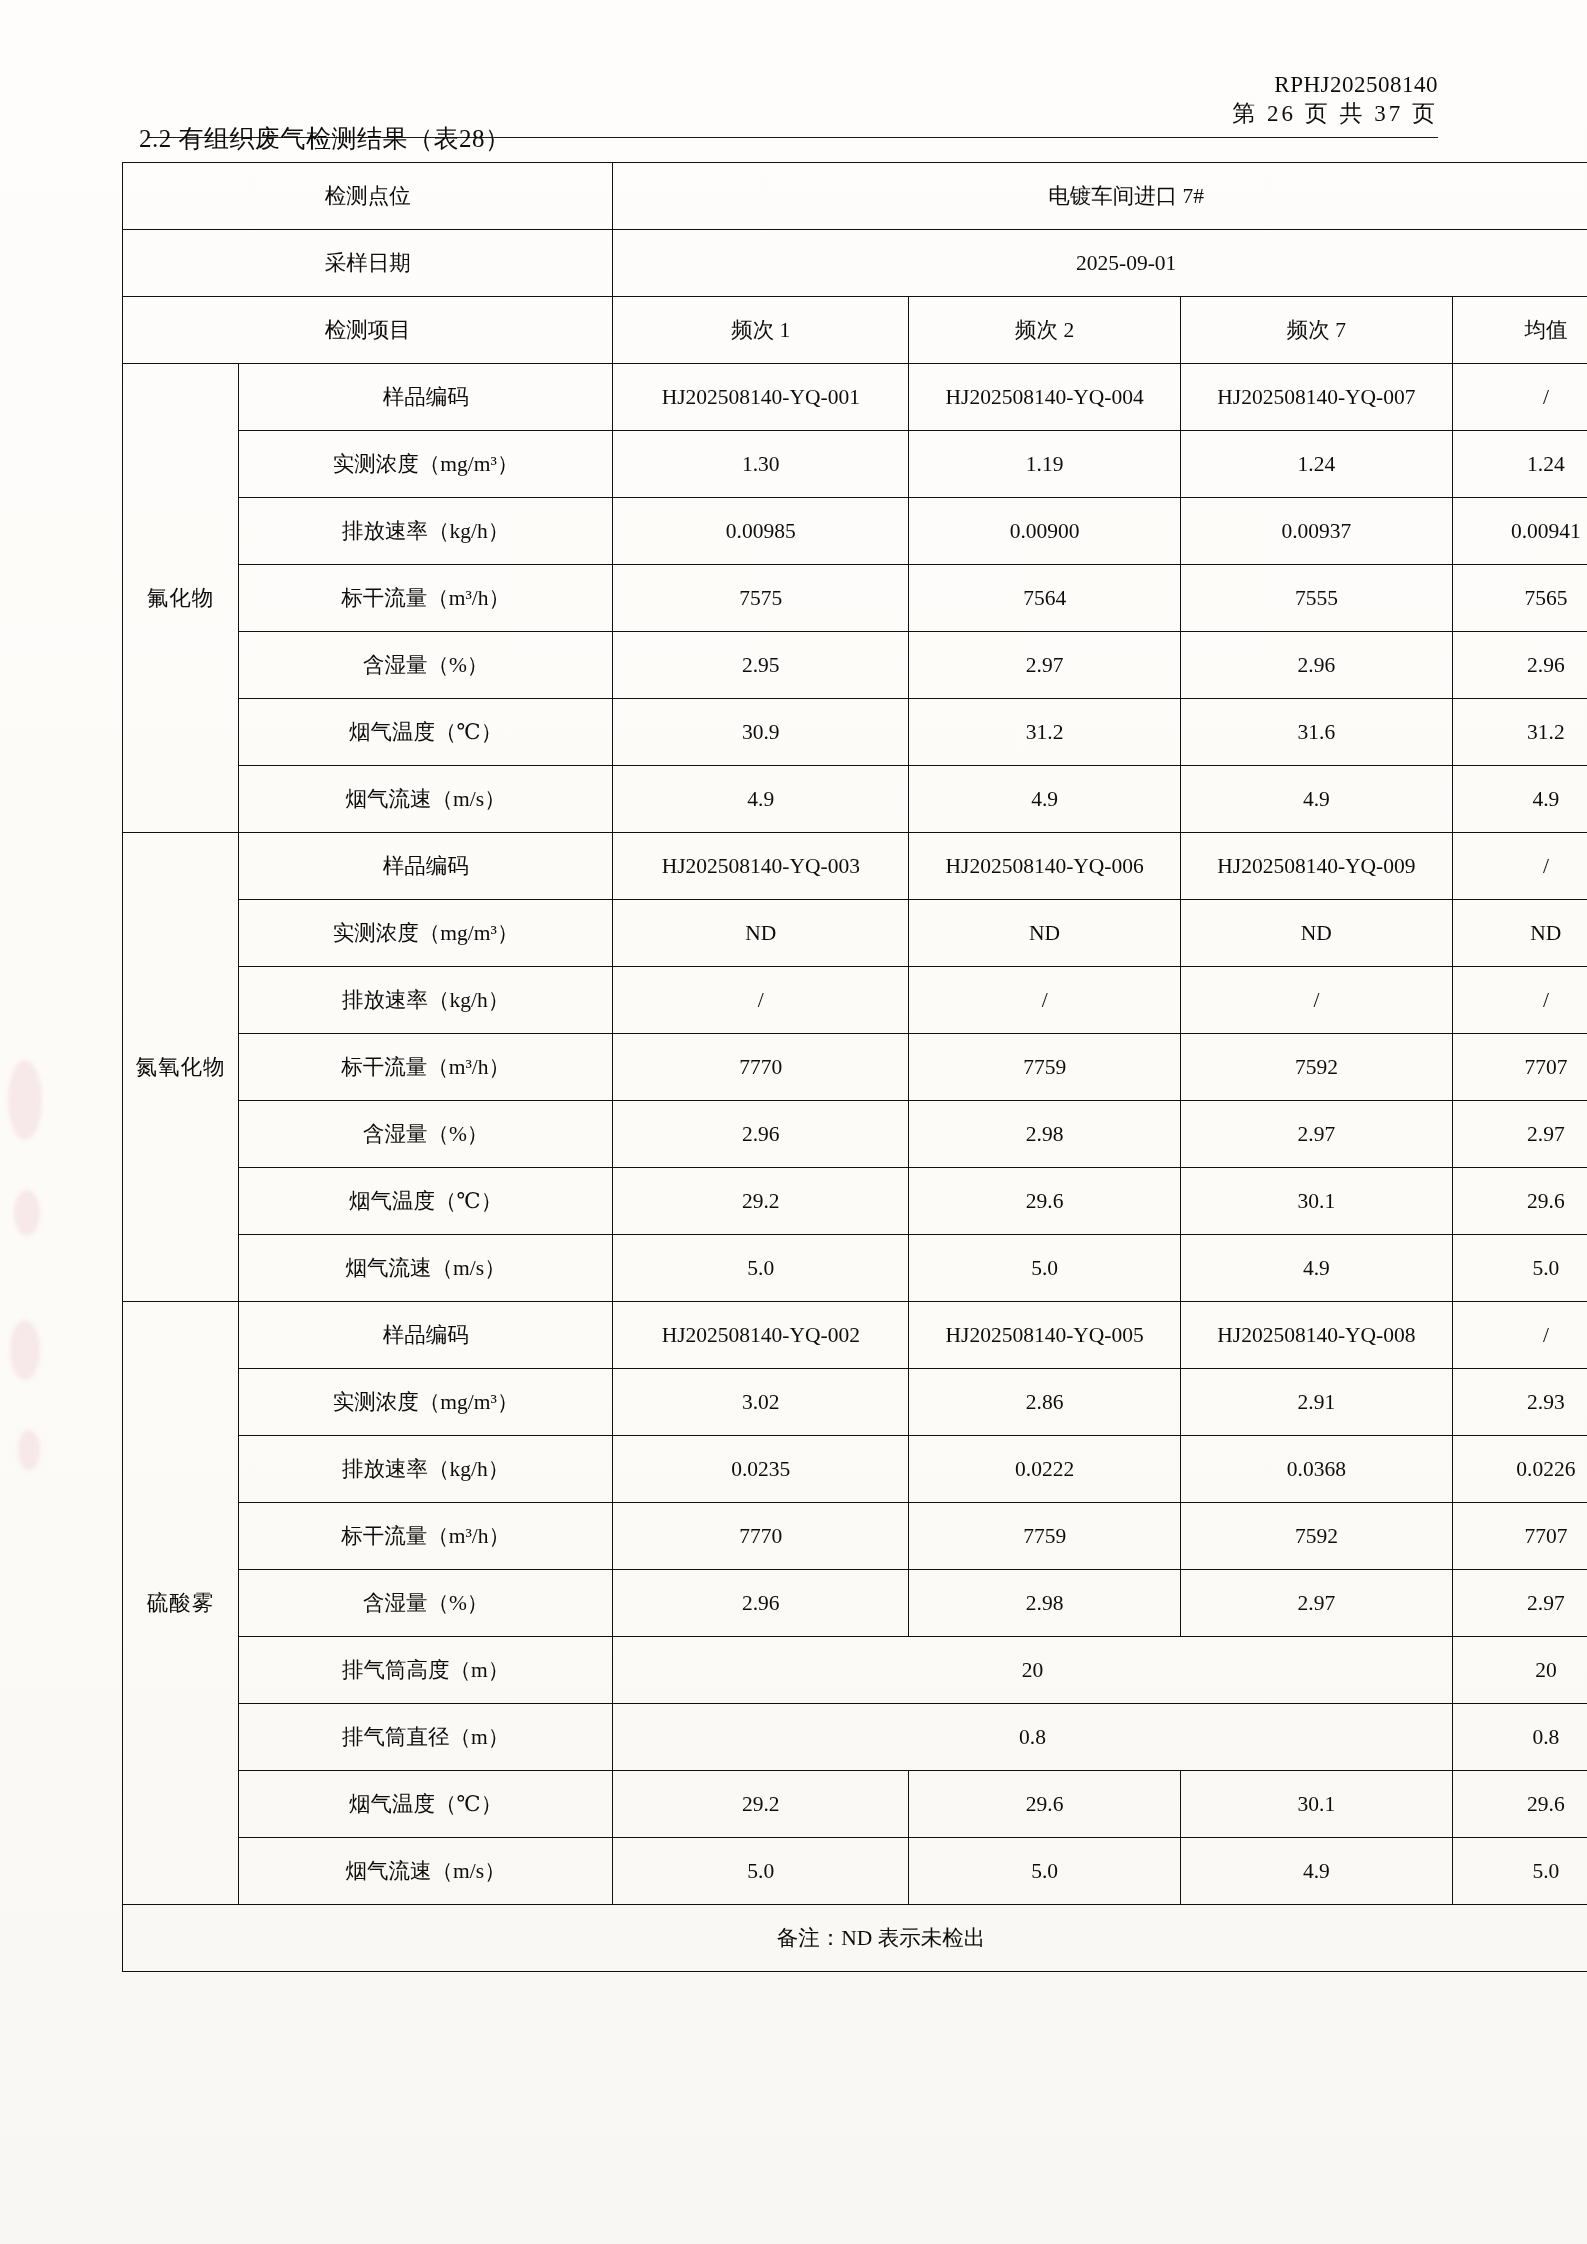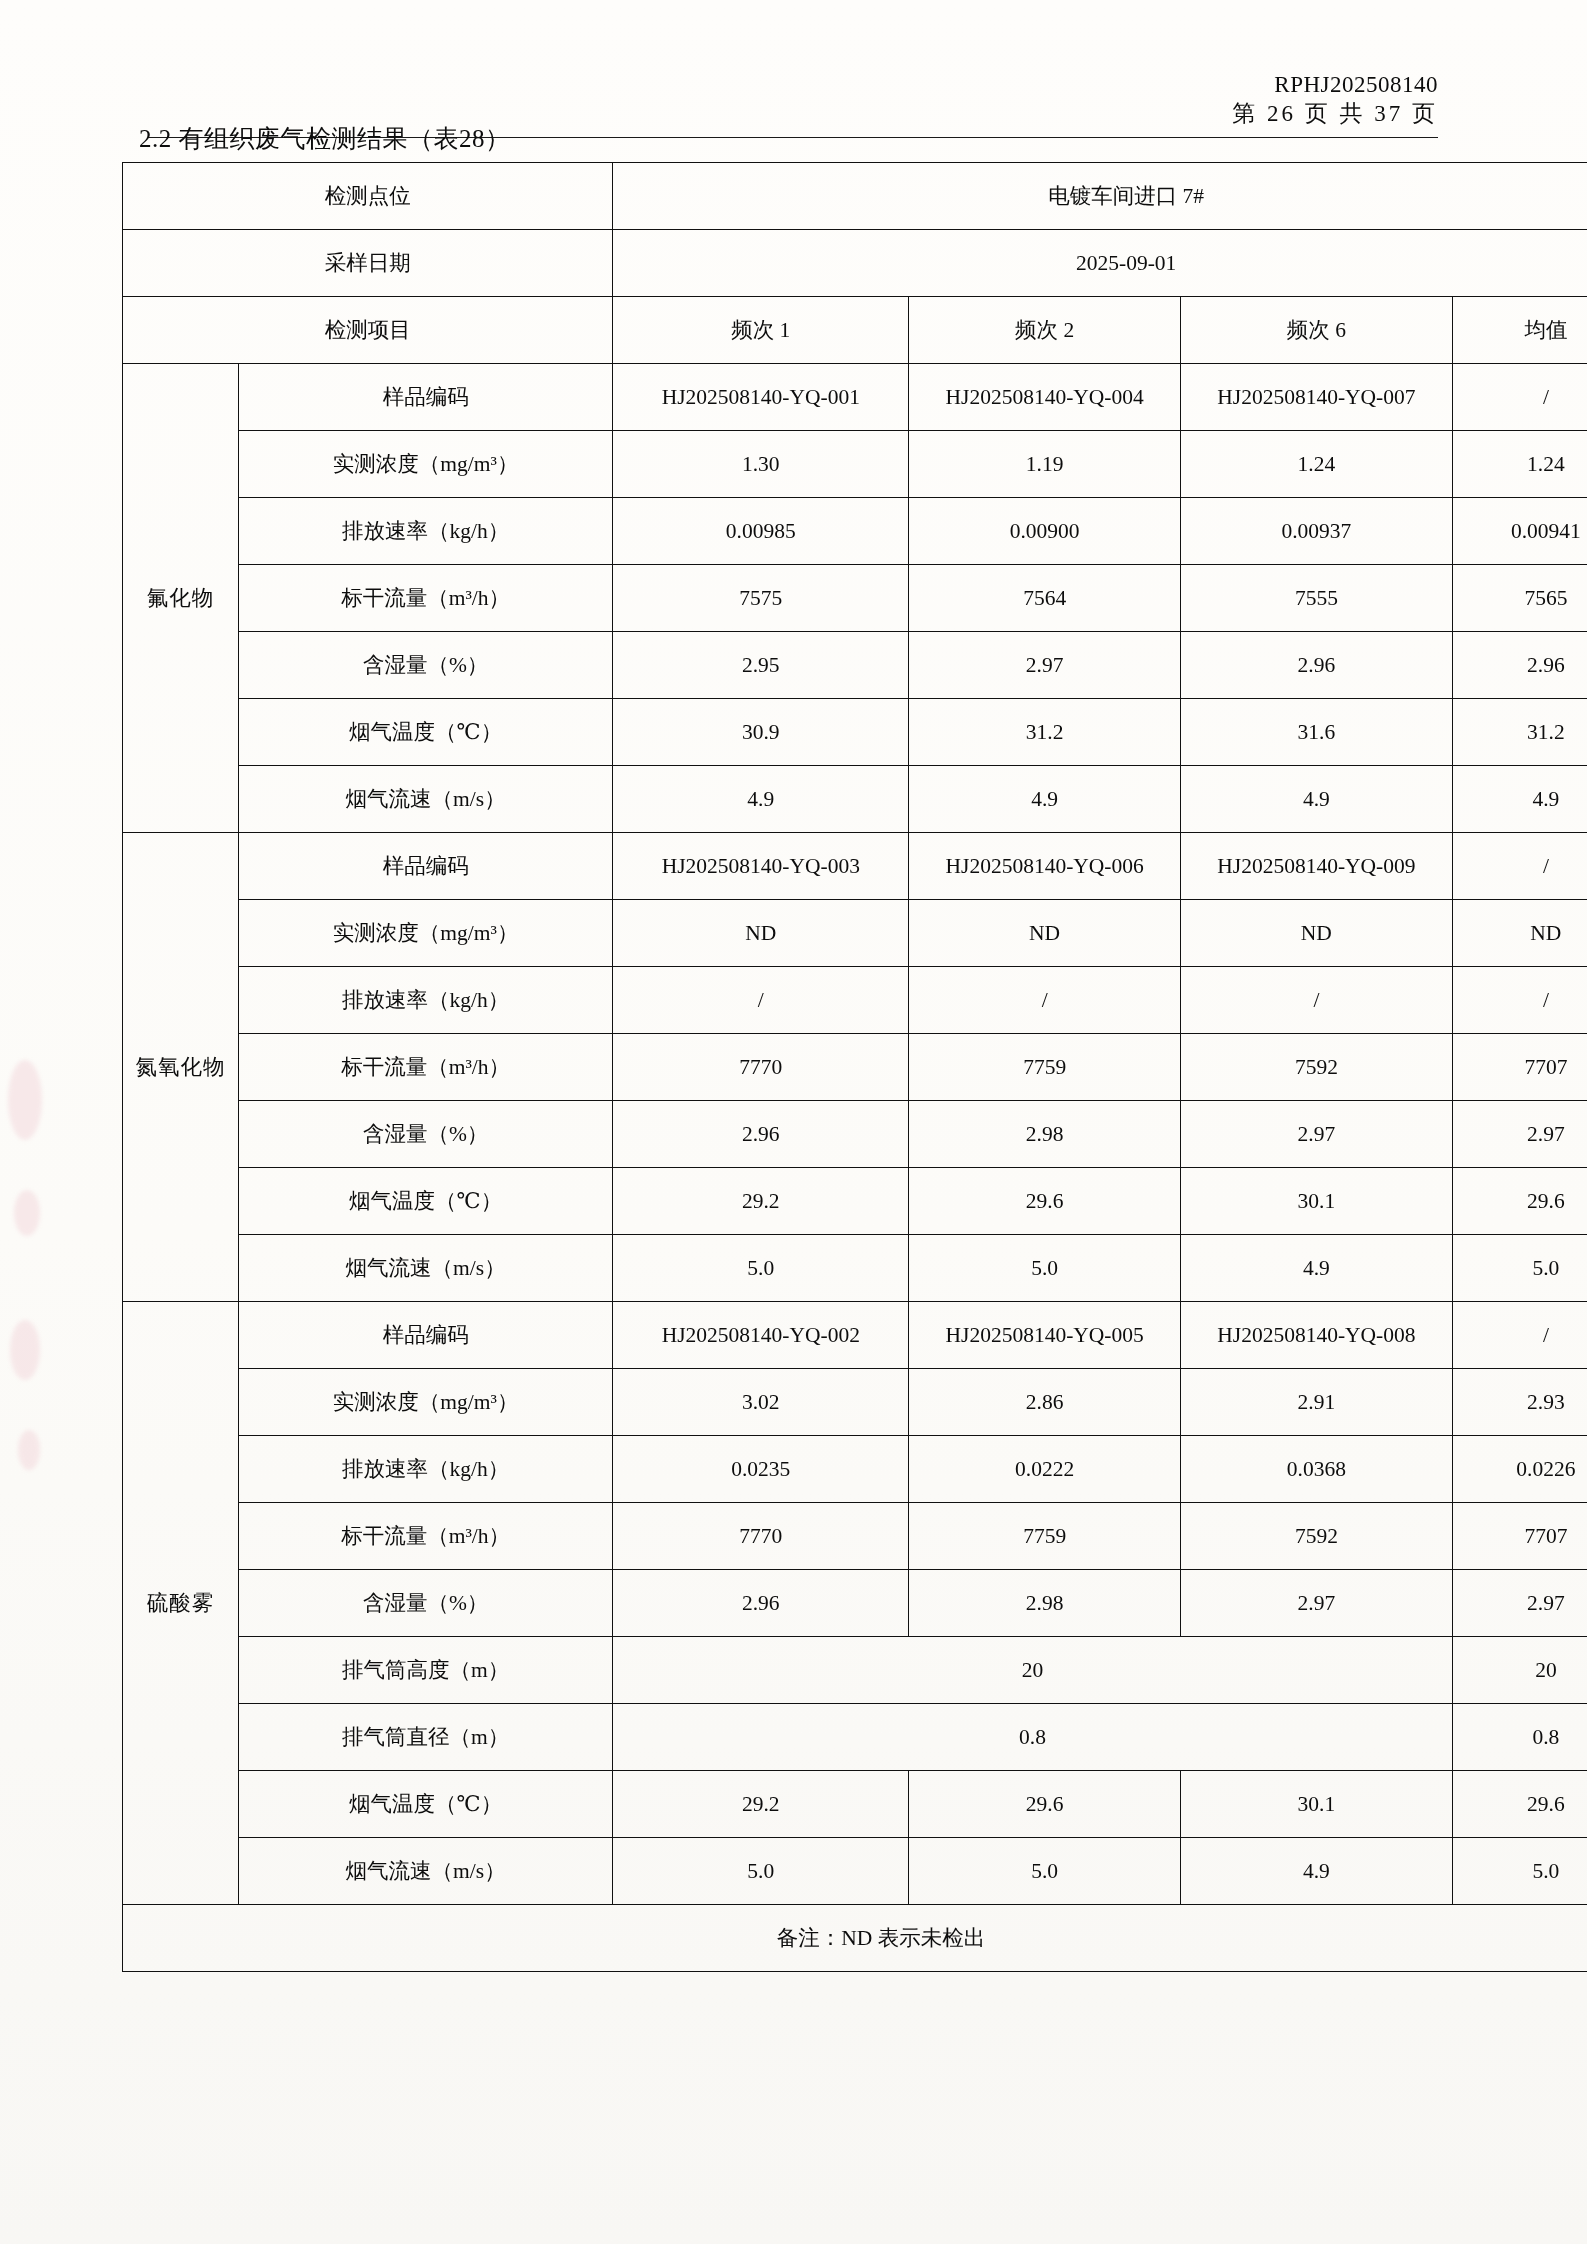--- a/index.html
+++ b/index.html
@@ -136,21 +136,21 @@
           <td class="val" colspan="4">电镀车间进口 7#</td>
         </tr>
         <tr>
           <td class="label" colspan="2">采样日期</td>
           <td class="val" colspan="4">2025-09-01</td>
         </tr>
         <tr>
           <td class="label" colspan="2">检测项目</td>
           <td class="label">频次 1</td>
           <td class="label">频次 2</td>
-          <td class="label">频次 6</td>
+          <td class="label">频次 7</td>
           <td class="label">均值</td>
         </tr>
         <tr>
           <td class="group" rowspan="7">氟化物</td>
           <td class="label tall">样品编码</td>
           <td class="sample-code tall">HJ202508140-YQ-001</td>
           <td class="sample-code tall">HJ202508140-YQ-004</td>
           <td class="sample-code tall">HJ202508140-YQ-007</td>
           <td class="sample-code tall">/</td>
         </tr>

